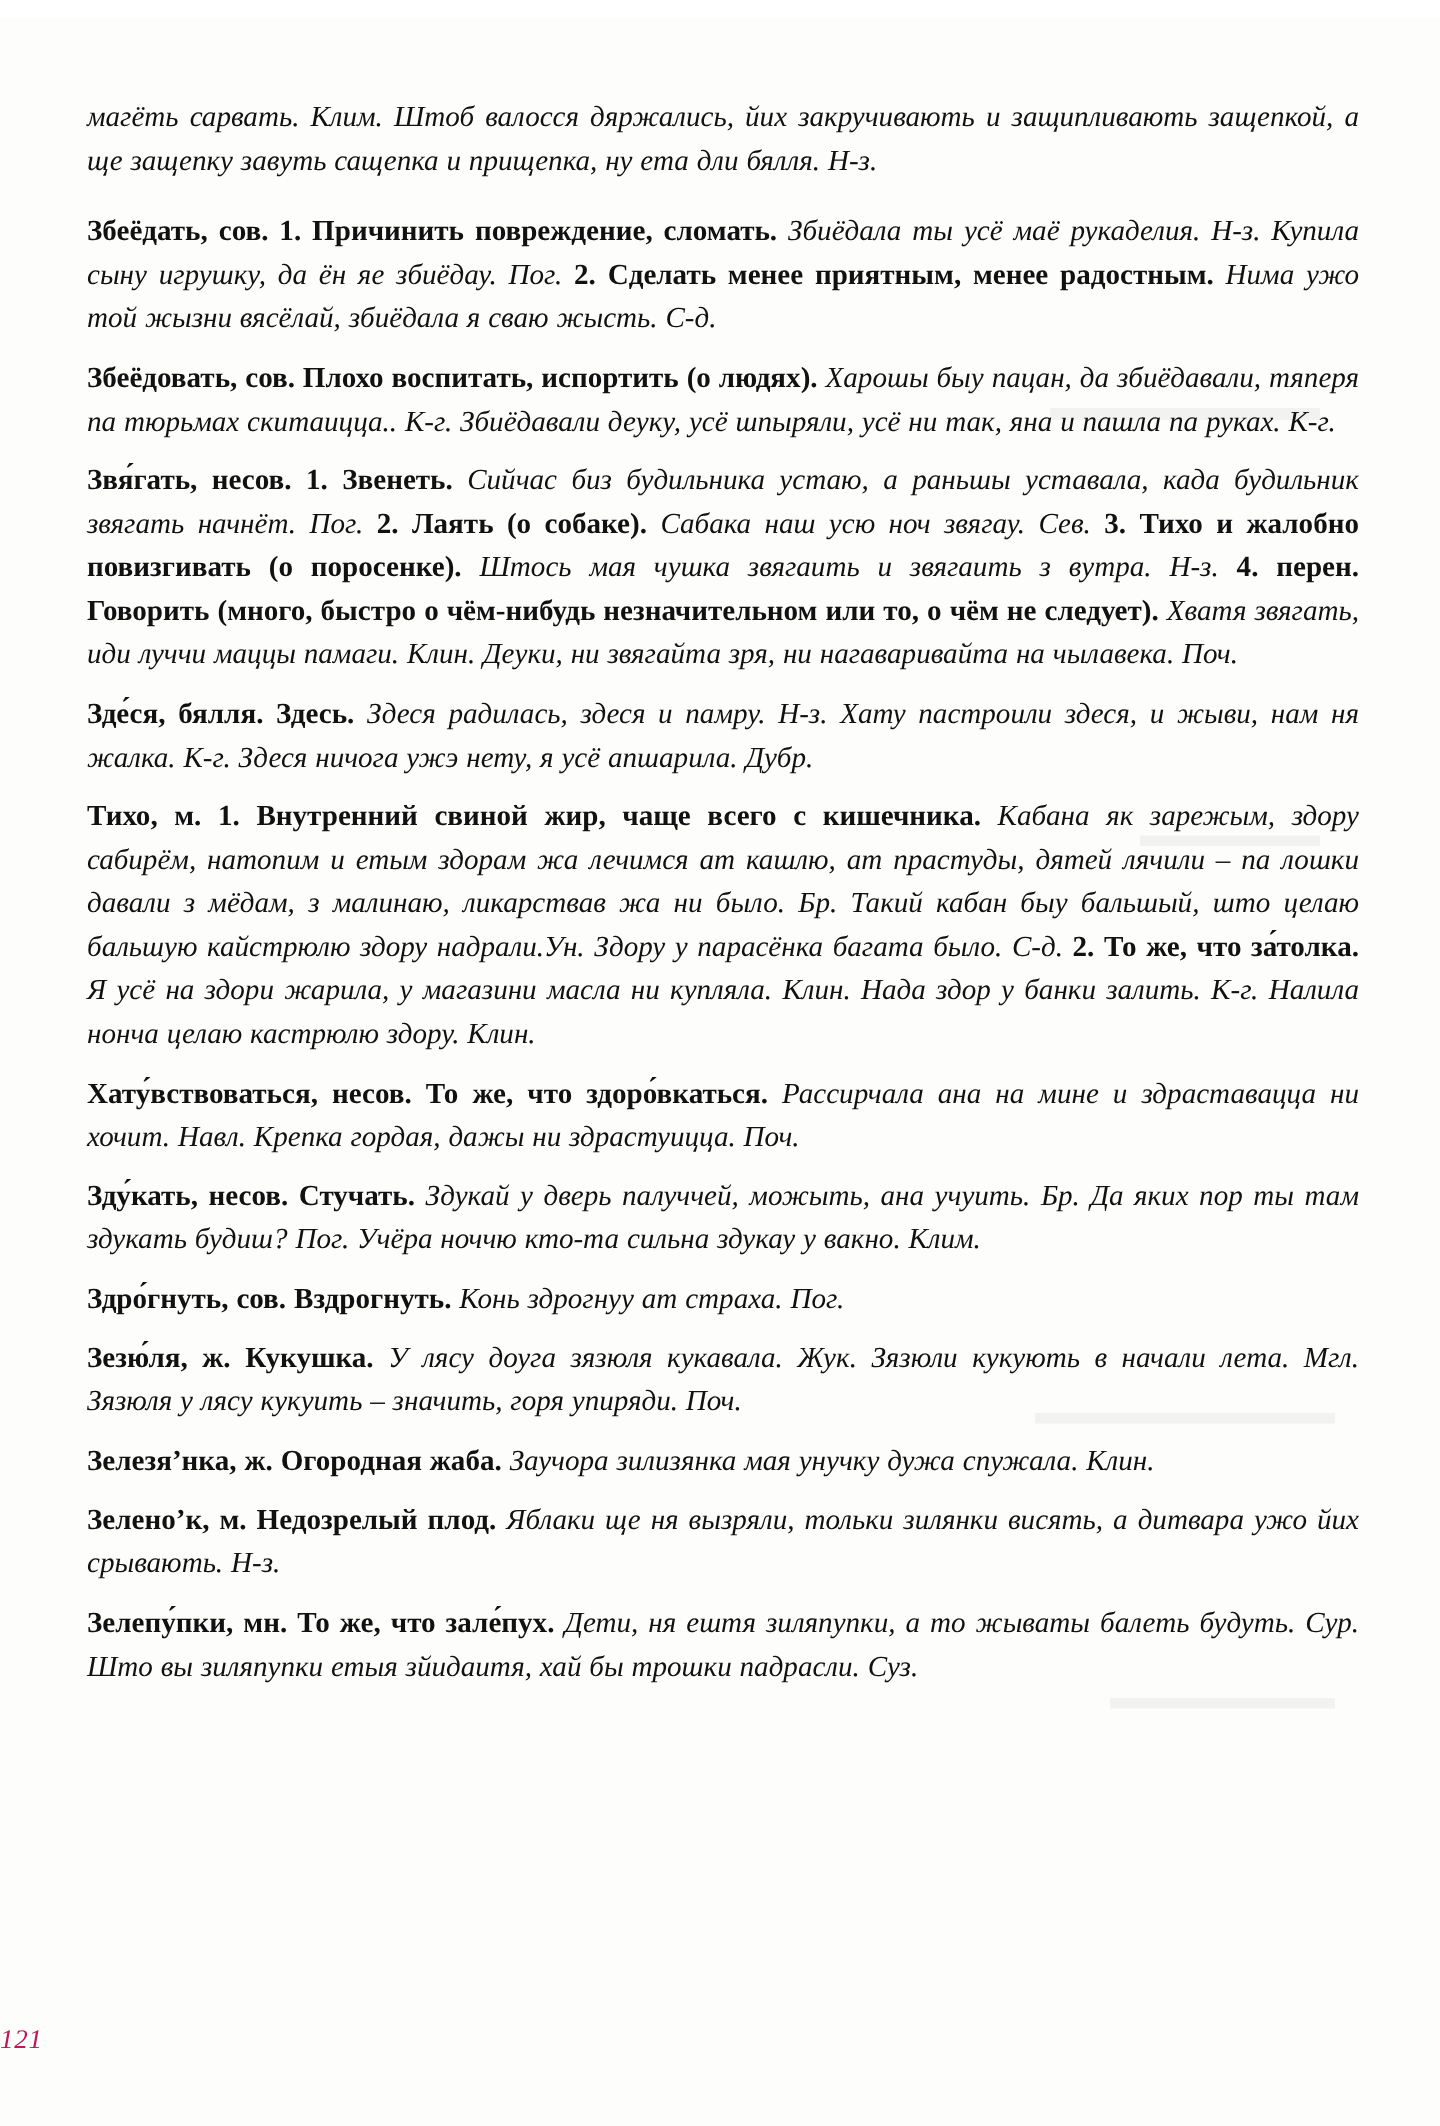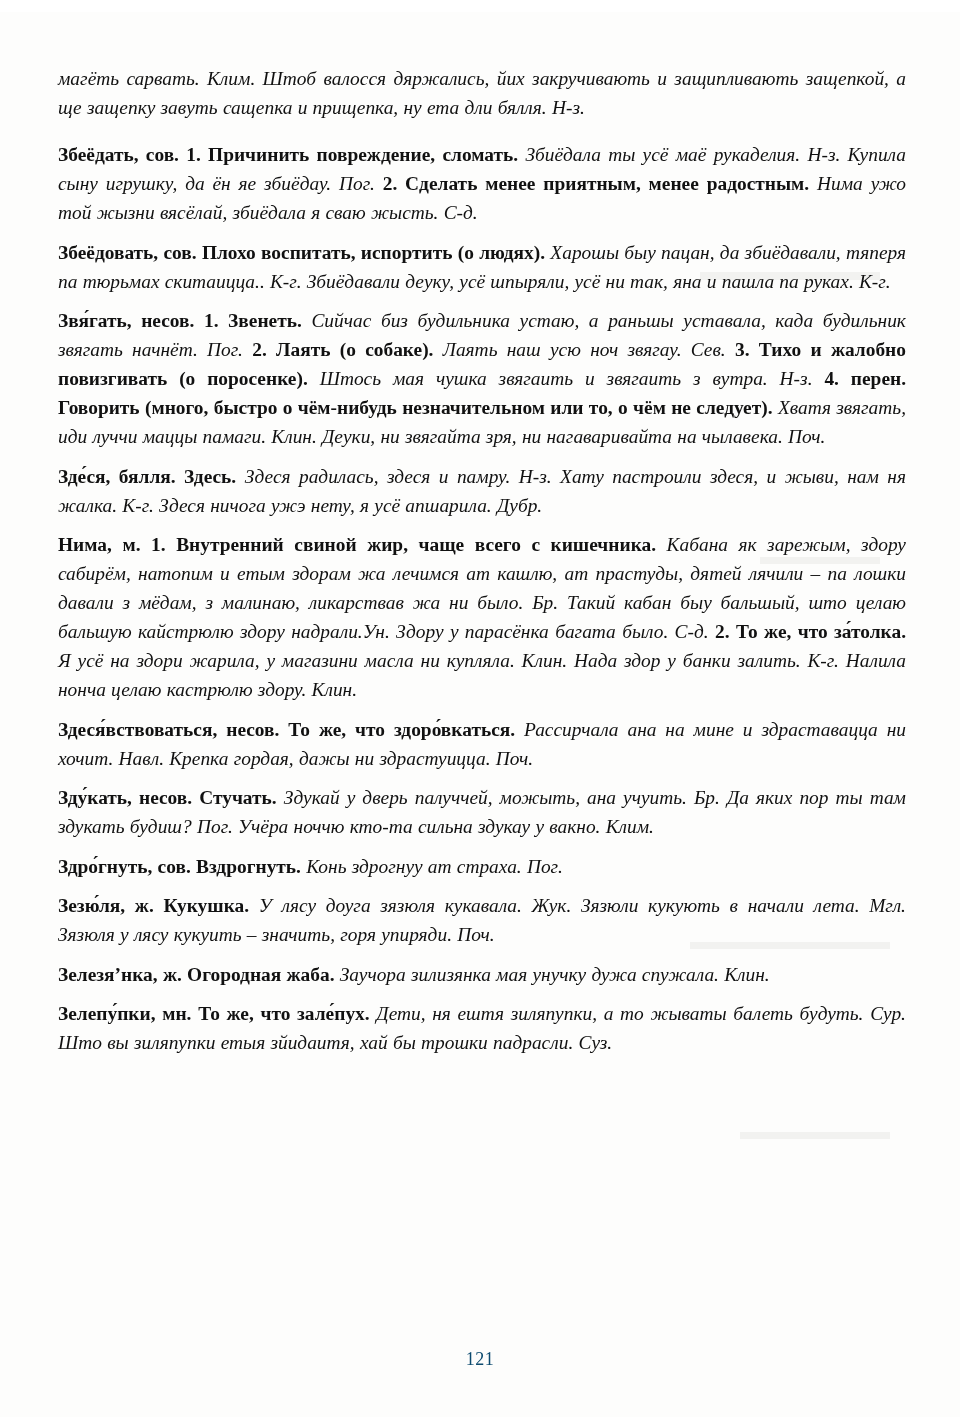--- a/index.html
+++ b/index.html
@@ -57,25 +57,26 @@
   }
   .pos {
     font-weight: bold;
     font-style: normal;
   }
   .folio {
     position: absolute;
     left: 0;
     right: 0;
     top: 1337px;
-    text-align: center;
+    text-align: left;
     font-size: 18px;
     font-family: "Liberation Serif", "DejaVu Serif", serif;
-    color: #0c4a6e;
+    color: #be185d;
     letter-spacing: 0.5px;
+    font-style: italic;
   }
   
   .speck {
     position: absolute;
     background: #e9e9e6;
     opacity: 0.55;
     pointer-events: none;
   }
 </style>
 </head>
@@ -114,51 +115,51 @@
     </p>
 
     <p class="entry">
       <span class="hw">Звя́гать,</span>
       <span class="pos">несов.</span>
       <span class="num">1.</span>
       <span class="def">Звенеть.</span>
       <span class="ex">Сийчас биз будильника устаю, а раньшы уставала, када будильник звягать начнёт. Пог.</span>
       <span class="num">2.</span>
       <span class="def">Лаять (о собаке).</span>
-      <span class="ex">Лаять наш усю ноч звягау. Сев.</span>
+      <span class="ex">Сабака наш усю ноч звягау. Сев.</span>
       <span class="num">3.</span>
       <span class="def">Тихо и жалобно повизгивать (о поросенке).</span>
       <span class="ex">Штось мая чушка звягаить и звягаить з вутра. Н-з.</span>
       <span class="num">4. перен.</span>
       <span class="def">Говорить (много, быстро о чём-нибудь незначительном или то, о чём не следует).</span>
       <span class="ex">Хватя звягать, иди луччи маццы памаги. Клин. Деуки, ни звягайта зря, ни нагаваривайта на чылавека. Поч.</span>
     </p>
 
     <p class="entry">
       <span class="hw">Зде́ся,</span>
       <span class="pos">бялля.</span>
       <span class="def">Здесь.</span>
       <span class="ex">Здеся радилась, здеся и памру. Н-з. Хату пастроили здеся, и жыви, нам ня жалка. К-г. Здеся ничога ужэ нету, я усё апшарила. Дубр.</span>
     </p>
 
 
     <p class="entry">
-      <span class="hw">Нима,</span>
+      <span class="hw">Тихо,</span>
       <span class="pos">м.</span>
       <span class="num">1.</span>
       <span class="def">Внутренний свиной жир, чаще всего с кишечника.</span>
       <span class="ex">Кабана як зарежым, здору сабирём, натопим и етым здорам жа лечимся ат кашлю, ат прастуды, дятей лячили – па лошки давали з мёдам, з малинаю, ликарствав жа ни было. Бр. Такий кабан быу бальшый, што целаю бальшую  кайстрюлю здору надрали.Ун. Здору у парасёнка багата было. С-д.</span>
       <span class="num">2.</span>
       <span class="def">То же, что за́толка.</span>
       <span class="ex">Я усё на здори жарила, у магазини масла ни купляла. Клин. Нада здор у банки залить. К-г. Налила нонча целаю кастрюлю здору. Клин.</span>
     </p>
 
 
     <p class="entry">
-      <span class="hw">Здеся́вствоваться,</span>
+      <span class="hw">Хату́вствоваться,</span>
       <span class="pos">несов.</span>
       <span class="def">То же, что здоро́вкаться.</span>
       <span class="ex">Рассирчала ана на мине и здраставацца ни хочит. Навл. Крепка гордая, дажы ни здрастуицца. Поч.</span>
     </p>
 
     <p class="entry">
       <span class="hw">Зду́кать,</span>
       <span class="pos">несов.</span>
       <span class="def">Стучать.</span>
       <span class="ex">Здукай у дверь палуччей, можыть, ана учуить. Бр. Да яких пор ты там здукать будиш? Пог. Учёра ноччю кто-та сильна здукау у вакно. Клим.</span>
@@ -178,20 +179,26 @@
       <span class="ex">У лясу доуга зязюля кукавала. Жук. Зязюли кукують в начали лета. Мгл. Зязюля у лясу кукуить – значить, горя упиряди. Поч.</span>
     </p>
 
     <p class="entry">
       <span class="hw">Зелезя’нка,</span>
       <span class="pos">ж.</span>
       <span class="def">Огородная жаба.</span>
       <span class="ex">Заучора зилизянка мая унучку дужа спужала. Клин.</span>
     </p>
 
+    <p class="entry">
+      <span class="hw">Зелено’к,</span>
+      <span class="pos">м.</span>
+      <span class="def">Недозрелый плод.</span>
+      <span class="ex">Яблаки ще ня вызряли, тольки зилянки висять, а дитвара ужо йих срывають. Н-з.</span>
+    </p>
 
     <p class="entry">
       <span class="hw">Зелепу́пки,</span>
       <span class="pos">мн.</span>
       <span class="def">То же, что зале́пух.</span>
       <span class="ex"> Дети, ня ештя зиляпупки, а то жываты балеть будуть. Сур. Што вы зиляпупки етыя зйидаитя, хай бы трошки падрасли. Суз.</span>
     </p>
 
   </div>
 

